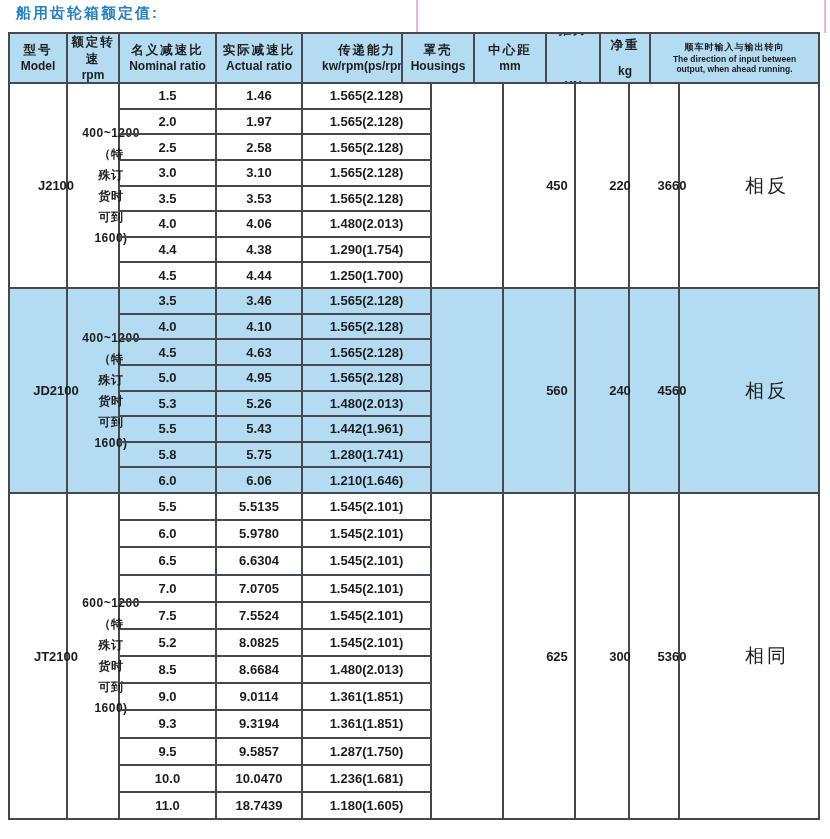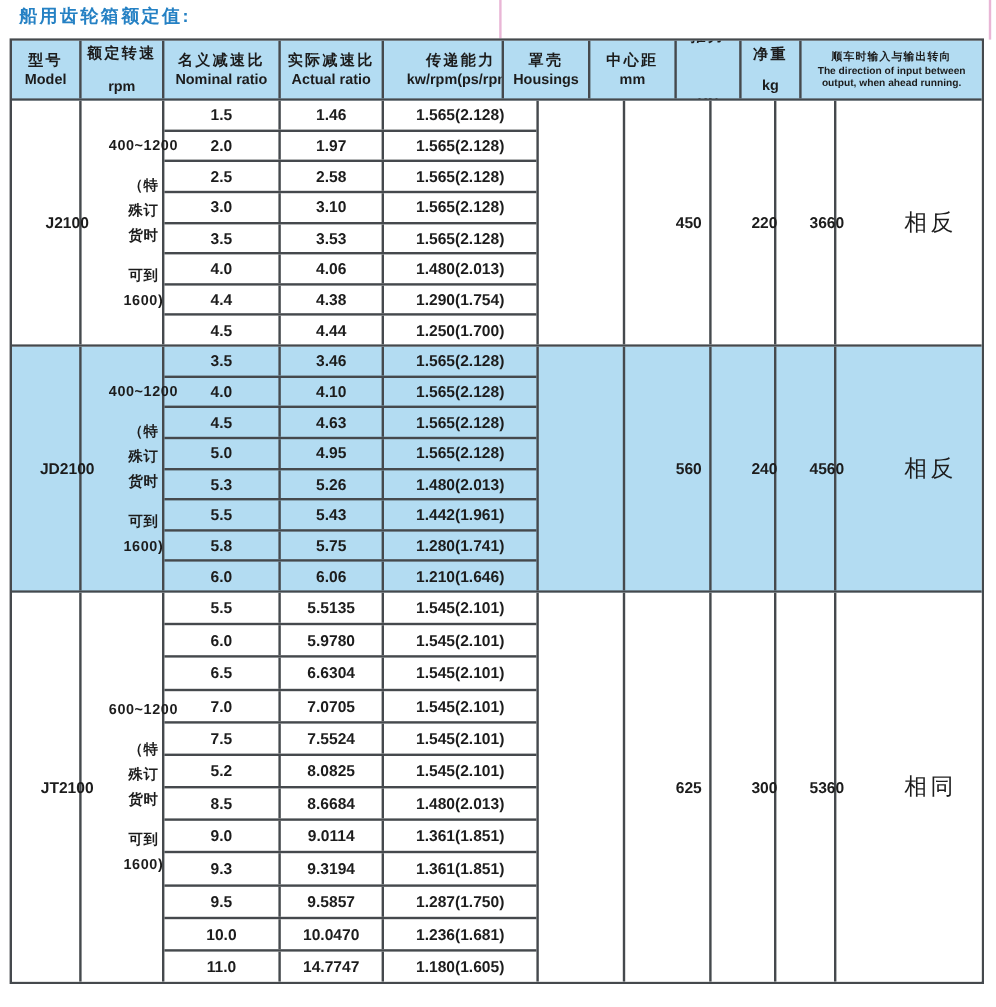--- a/index.html
+++ b/index.html
@@ -24,21 +24,21 @@
   .header-row{display:flex;height:50px;background:var(--header-bg);
               border-bottom:2px solid var(--border);flex:0 0 auto;}
   .hcell{display:flex;flex-direction:column;align-items:center;justify-content:center;
          border-right:2px solid var(--border);text-align:center;overflow:hidden;}
   .hcell:last-child{border-right:none;}
   .hcell .zh{font-size:12.5px;font-weight:700;letter-spacing:2px;line-height:1.35;}
   .hcell .en{font-size:12px;font-weight:700;line-height:1.2;}
   .hcell.dir .zh{font-size:9px;letter-spacing:1px;line-height:1.3;}
   .hcell.dir .en{font-size:8.5px;line-height:1.2;width:146px;}
   
-  .w-model{width:58px;align-items:center;} .w-rpm{width:69px;gap:12px;} .w-nom{width:97px;} .w-act{width:86px;}
+  .w-model{width:58px;align-items:center;} .w-rpm{width:52px;} .w-nom{width:97px;} .w-act{width:86px;}
   .w-cap{width:100px;padding-left:30px;} .w-hous{width:72px;} .w-ctr{width:72px;} .w-thr{width:54px;gap:40px;}
   .w-wgt{width:50px;gap:10px;} .w-dir{flex:1;}
   
   .group{display:flex;flex:0 0 auto;background:#fff;}
   .group.g0,.group.g1{height:205px;border-bottom:2px solid var(--border);}
   .group.g2{flex:1;}
   .group.highlight{background:var(--highlight-bg);}
   .gcell{display:flex;flex-direction:column;align-items:center;justify-content:center;
          border-right:2px solid var(--border);text-align:center;padding-left:36px;}
   .gcell.last{border-right:none;}
@@ -283,21 +283,21 @@
             <div class="mcell m2 num">9.5857</div>
             <div class="mcell m3 num">1.287(1.750)</div>
           </div>
           <div class="mrow">
             <div class="mcell m1 num">10.0</div>
             <div class="mcell m2 num">10.0470</div>
             <div class="mcell m3 num">1.236(1.681)</div>
           </div>
           <div class="mrow">
             <div class="mcell m1 num">11.0</div>
-            <div class="mcell m2 num">14.7747</div>
+            <div class="mcell m2 num">18.7439</div>
             <div class="mcell m3 num">1.180(1.605)</div>
           </div>
         </div>
         <div class="gcell w-hous num"></div>
         <div class="gcell w-ctr num">625</div>
         <div class="gcell w-thr num">300</div>
         <div class="gcell w-wgt num">5360</div>
         <div class="gcell w-dir last">
           <div class="dirtxt">相同</div>
         </div>

